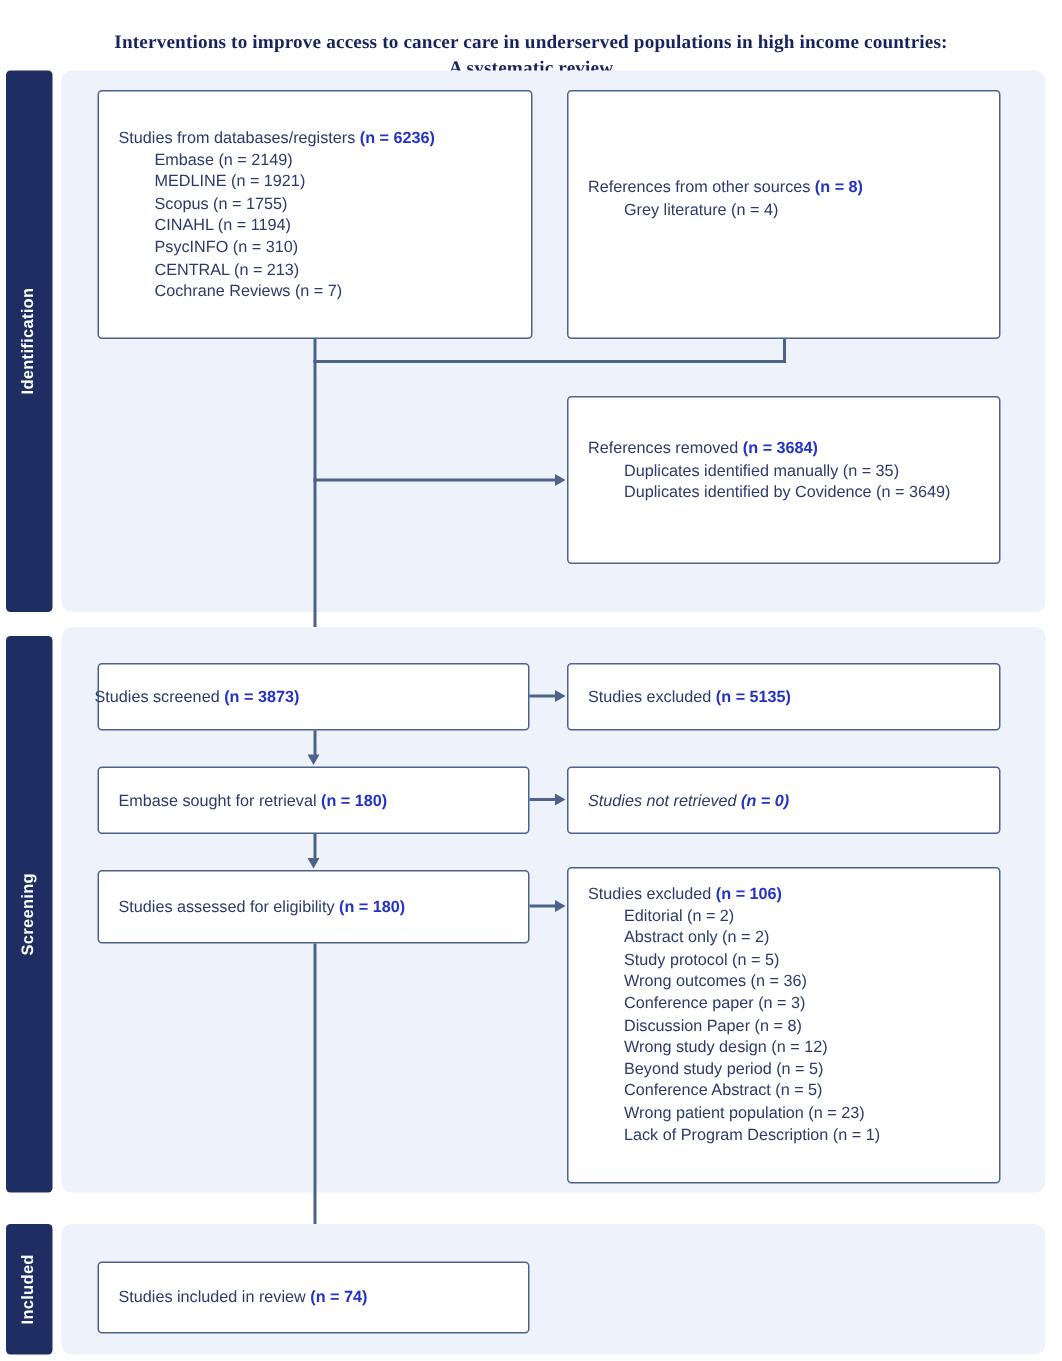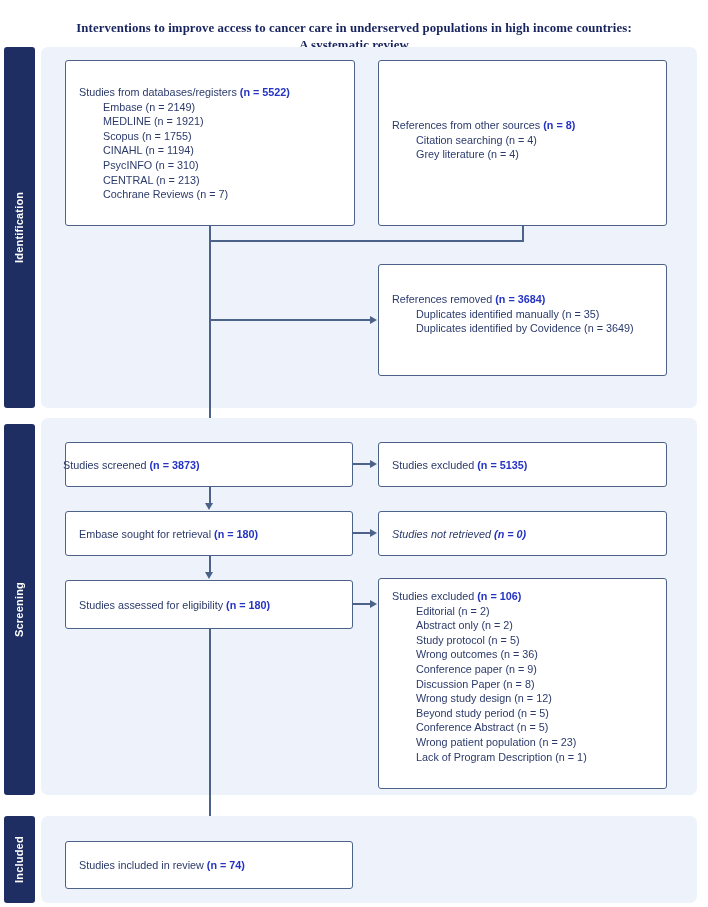--- a/index.html
+++ b/index.html
@@ -98,34 +98,33 @@
     <span class="ln2">A systematic review</span>
   </div>
 
   <div class="panel" style="left:41px;top:47px;width:656px;height:361px;"></div>
   <div class="stageband" style="left:4px;top:47px;width:31px;height:361px;">
     <span>Identification</span>
   </div>
 
   <div class="box" style="left:65px;top:60px;width:290px;height:166px;"></div>
   <div class="boxtext" style="left:79px;top:85px;">
-    <span class="hdr"><span>Studies from databases/registers </span><span class="num">(n = 5522)</span></span>
+    <span class="hdr"><span>Studies from databases/registers </span><span class="num">(n = 6236)</span></span>
     <span class="sub">Embase (n = 2149)</span>
     <span class="sub">MEDLINE (n = 1921)</span>
     <span class="sub">Scopus (n = 1755)</span>
     <span class="sub">CINAHL (n = 1194)</span>
     <span class="sub">PsycINFO (n = 310)</span>
     <span class="sub">CENTRAL (n = 213)</span>
     <span class="sub">Cochrane Reviews (n = 7)</span>
   </div>
 
   <div class="box" style="left:378px;top:60px;width:289px;height:166px;"></div>
   <div class="boxtext" style="left:392px;top:118px;">
     <span class="hdr"><span>References from other sources </span><span class="num">(n = 8)</span></span>
-    <span class="sub">Citation searching (n = 4)</span>
     <span class="sub">Grey literature (n = 4)</span>
   </div>
 
   <div class="box" style="left:378px;top:264px;width:289px;height:112px;"></div>
   <div class="boxtext" style="left:392px;top:292px;">
     <span class="hdr"><span>References removed </span><span class="num">(n = 3684)</span></span>
     <span class="sub">Duplicates identified manually (n = 35)</span>
     <span class="sub">Duplicates identified by Covidence (n = 3649)</span>
   </div>
 
@@ -175,21 +174,21 @@
     <span class="hdr"><span>Studies assessed for eligibility </span><span class="num">(n = 180)</span></span>
   </div>
 
   <div class="box" style="left:378px;top:578px;width:289px;height:211px;"></div>
   <div class="boxtext" style="left:392px;top:589px;">
     <span class="hdr"><span>Studies excluded </span><span class="num">(n = 106)</span></span>
     <span class="sub">Editorial (n = 2)</span>
     <span class="sub">Abstract only (n = 2)</span>
     <span class="sub">Study protocol (n = 5)</span>
     <span class="sub">Wrong outcomes (n = 36)</span>
-    <span class="sub">Conference paper (n = 9)</span>
+    <span class="sub">Conference paper (n = 3)</span>
     <span class="sub">Discussion Paper (n = 8)</span>
     <span class="sub">Wrong study design (n = 12)</span>
     <span class="sub">Beyond study period (n = 5)</span>
     <span class="sub">Conference Abstract (n = 5)</span>
     <span class="sub">Wrong patient population (n = 23)</span>
     <span class="sub">Lack of Program Description (n = 1)</span>
   </div>
 
   <div class="ln vl" style="left:209px;top:556px;height:17px;"></div>
   <div class="arrowdown" style="left:204.5px;top:572px;"></div>

